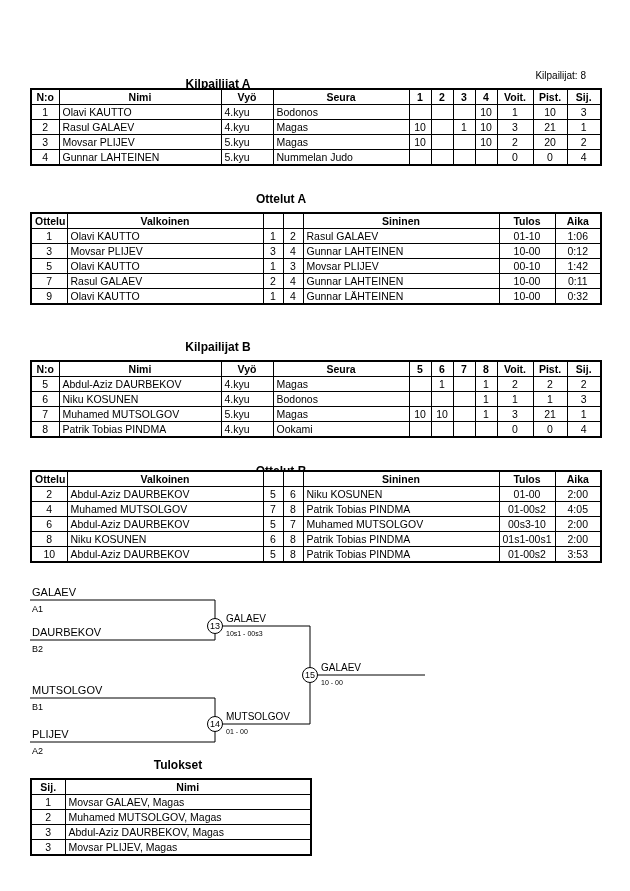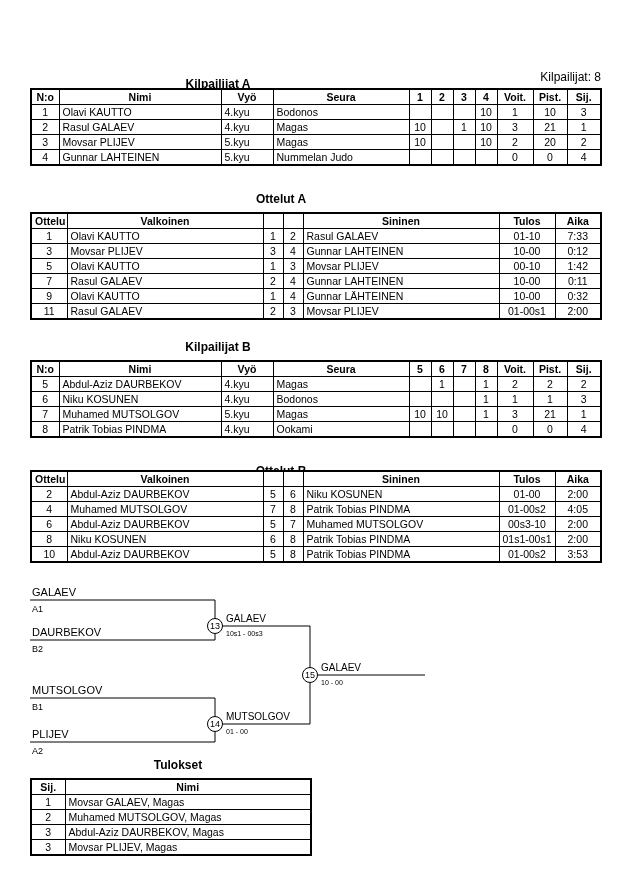--- a/index.html
+++ b/index.html
@@ -1,20 +1,20 @@
 <!DOCTYPE html>
 <html><head>
 <meta charset="utf-8">
 <style>
   html,body{margin:0;padding:0;}
   body{width:630px;height:891px;background:#ffffff;font-family:"Liberation Sans",sans-serif;color:#000;}
   .page{position:relative;width:630px;height:891px;overflow:hidden;background:#fff;}
   .abs{position:absolute;}
   .title{top:33px;left:0;width:630px;text-align:center;font-size:21px;font-weight:bold;white-space:pre;letter-spacing:0.3px;}
-  .count{top:70px;right:29px;font-size:12px;}
+  .count{top:70px;right:44px;font-size:10px;}
   .h{font-size:12px;font-weight:bold;text-align:center;width:160px;}
   table{border-collapse:collapse;table-layout:fixed;background:#fff;border:2px solid #000;}
   td,th{border:1px solid #000;font-size:10.5px;padding:0 3px;height:14px;line-height:13px;white-space:nowrap;overflow:hidden;}
   th{font-weight:bold;text-align:center;}
   td{text-align:left;}
   td.c{text-align:center;}
   svg text{font-family:"Liberation Sans",sans-serif;fill:#000;}
   .bname{font-size:11px;}
   .bseed{font-size:9px;}
   .bwin{font-size:10px;}
@@ -139,21 +139,21 @@
       </tr>
     </thead>
     <tbody>
       <tr>
         <td class="c">1</td>
         <td>Olavi KAUTTO</td>
         <td class="c">1</td>
         <td class="c">2</td>
         <td>Rasul GALAEV</td>
         <td class="c">01-10</td>
-        <td class="c">7:33</td>
+        <td class="c">1:06</td>
       </tr>
       <tr>
         <td class="c">3</td>
         <td>Movsar PLIJEV</td>
         <td class="c">3</td>
         <td class="c">4</td>
         <td>Gunnar LAHTEINEN</td>
         <td class="c">10-00</td>
         <td class="c">0:12</td>
       </tr>
@@ -176,29 +176,20 @@
         <td class="c">0:11</td>
       </tr>
       <tr>
         <td class="c">9</td>
         <td>Olavi KAUTTO</td>
         <td class="c">1</td>
         <td class="c">4</td>
         <td>Gunnar LÄHTEINEN</td>
         <td class="c">10-00</td>
         <td class="c">0:32</td>
-      </tr>
-      <tr>
-        <td class="c">11</td>
-        <td>Rasul GALAEV</td>
-        <td class="c">2</td>
-        <td class="c">3</td>
-        <td>Movsar PLIJEV</td>
-        <td class="c">01-00s1</td>
-        <td class="c">2:00</td>
       </tr>
     </tbody>
   </table>
 
   <div class="abs h" style="top:340px;left:138px;">Kilpailijat B</div>
   <table class="abs" style="top:360px;left:30px;width:570px;">
     <colgroup>
         <col style="width:28px">
         <col style="width:162px">
         <col style="width:52px">

